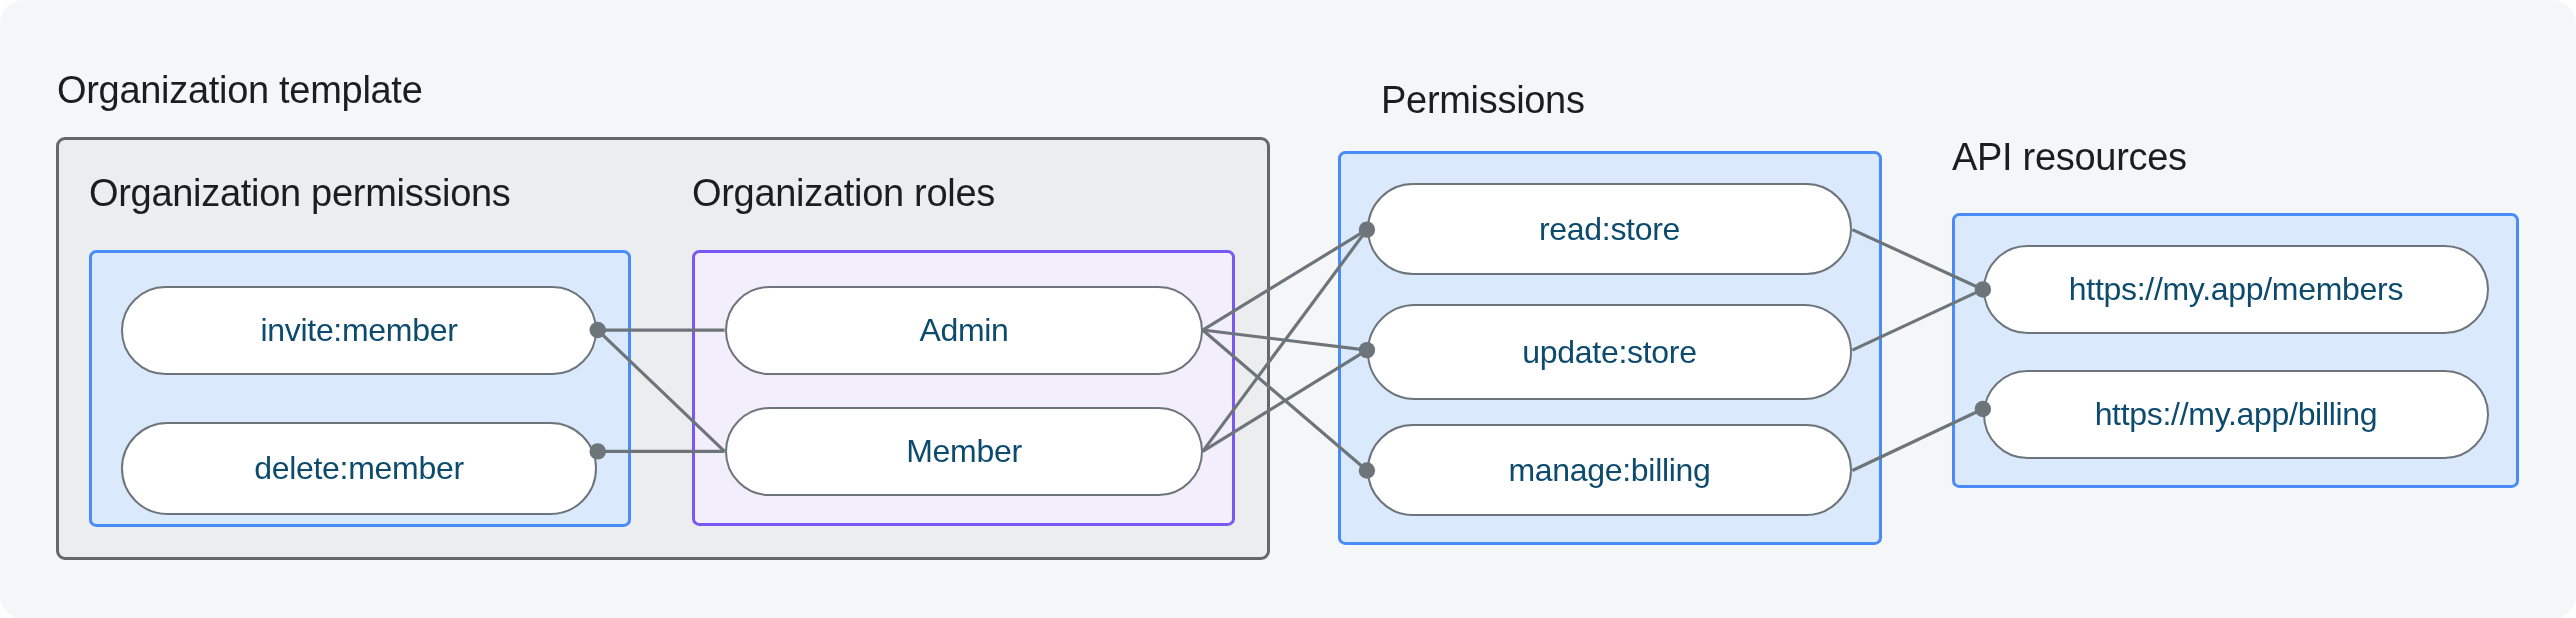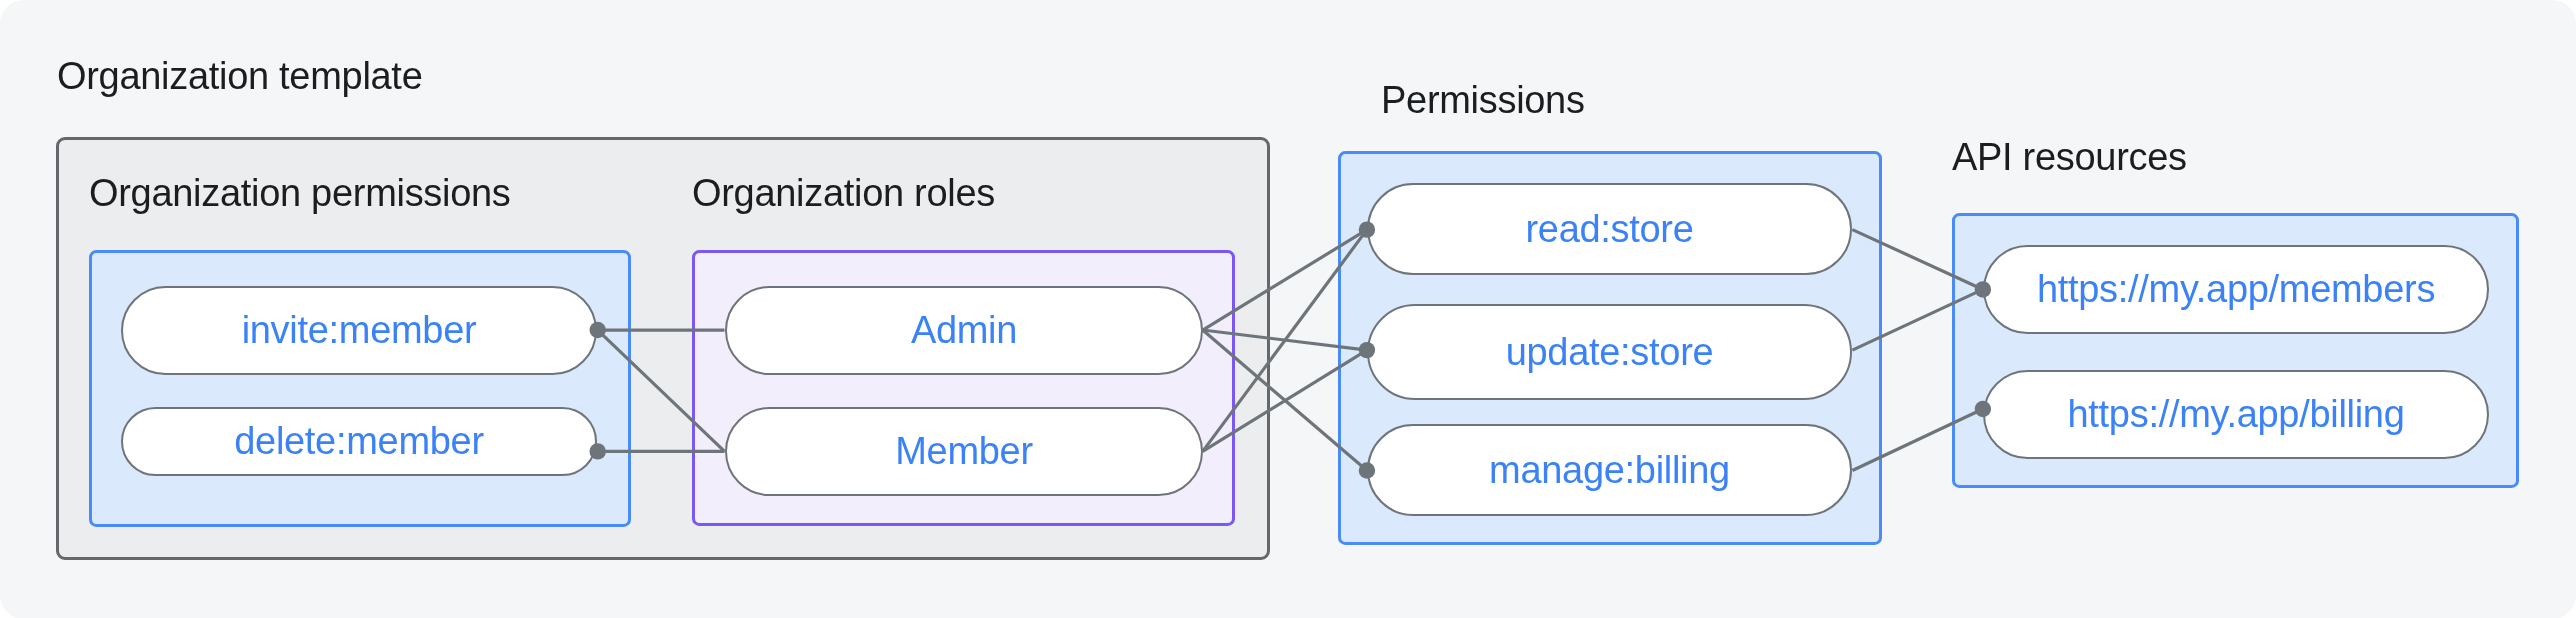--- a/index.html
+++ b/index.html
@@ -48,56 +48,56 @@
   }
   .pill {
     position: absolute;
     box-sizing: border-box;
     background: #ffffff;
     border: 2.7px solid #6e757a;
     border-radius: 912px;
     display: flex;
     align-items: center;
     justify-content: center;
-    font-size: 38px;
-    color: #3b82f6;
+    font-size: 32px;
+    color: #0c4a6e;
     letter-spacing: -0.3px;
     white-space: nowrap;
     z-index: 2;
   }
   #connector-layer {
     position: absolute;
     left: 0;
     top: 0;
     width: 2576px;
     height: 619px;
     z-index: 5;
     pointer-events: none;
   }
 </style>
 </head>
 <body>
 
 <div class="canvas">
 
-  <div class="section-label" style="left:57px; top:56px;">Organization template</div>
+  <div class="section-label" style="left:57px; top:70px;">Organization template</div>
 
   <div class="group-box box-gray" style="left:56px; top:137px; width:1214px; height:423px;"></div>
 
   <div class="section-label" style="left:89px; top:173px;">Organization permissions</div>
 
   <div class="section-label" style="left:692px; top:173px;">Organization roles</div>
 
   <div class="group-box box-blue" style="left:89px; top:250px; width:542px; height:277px;"></div>
 
   <div class="group-box box-purple" style="left:692px; top:250px; width:543px; height:276px;"></div>
 
   <div class="pill" id="invite_member" style="left:121px; top:286px; width:476px; height:89px;">invite:member</div>
 
-  <div class="pill" id="delete_member" style="left:121px; top:407px; width:476px; height:69px;">delete:member</div>
+  <div class="pill" id="delete_member" style="left:121px; top:422px; width:476px; height:93px;">delete:member</div>
 
   <div class="pill" id="admin" style="left:725px; top:286px; width:478px; height:89px;">Admin</div>
 
   <div class="pill" id="member" style="left:725px; top:407px; width:478px; height:89px;">Member</div>
 
   <div class="section-label" style="left:1340px; top:80px;margin-left:41px;">Permissions</div>
 
   <div class="group-box box-blue" style="left:1338px; top:151px; width:544px; height:394px;"></div>
 
   <div class="pill" id="read_store" style="left:1367px; top:183px; width:485px; height:92px;">read:store</div>

